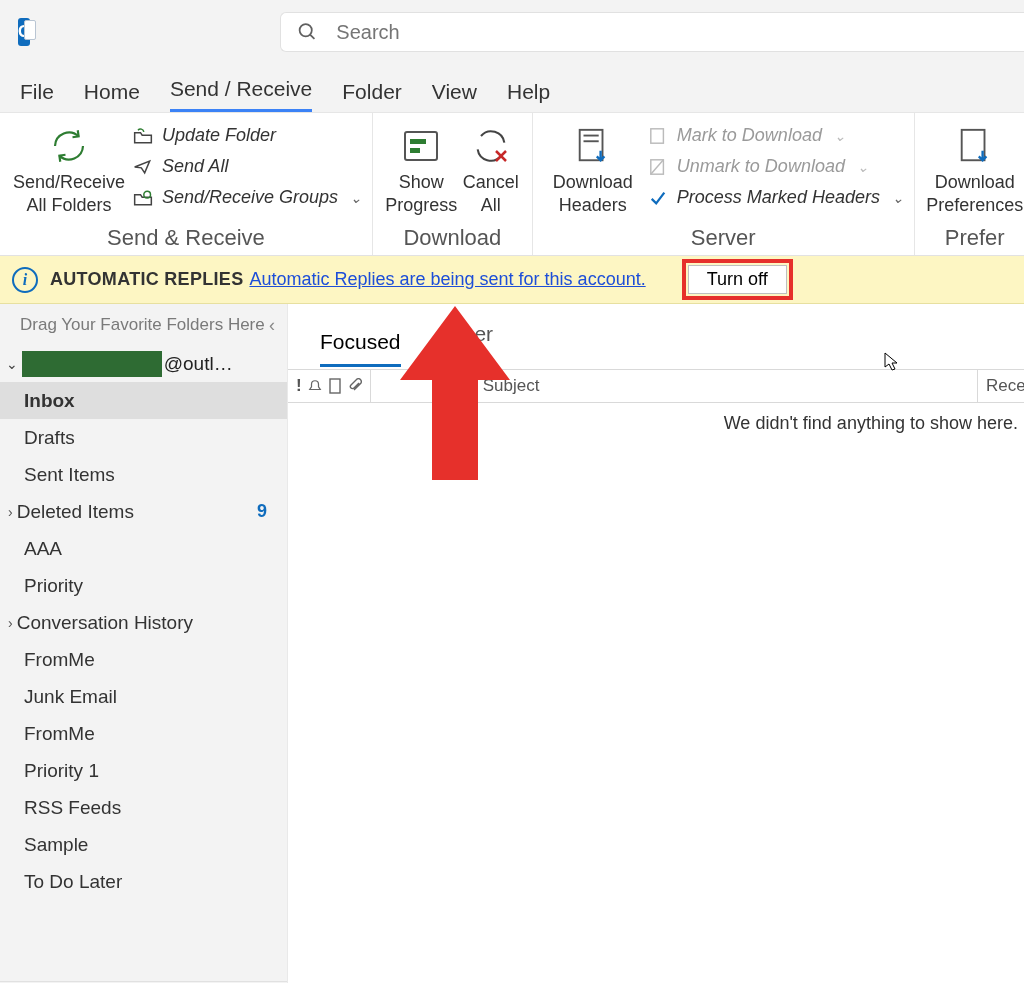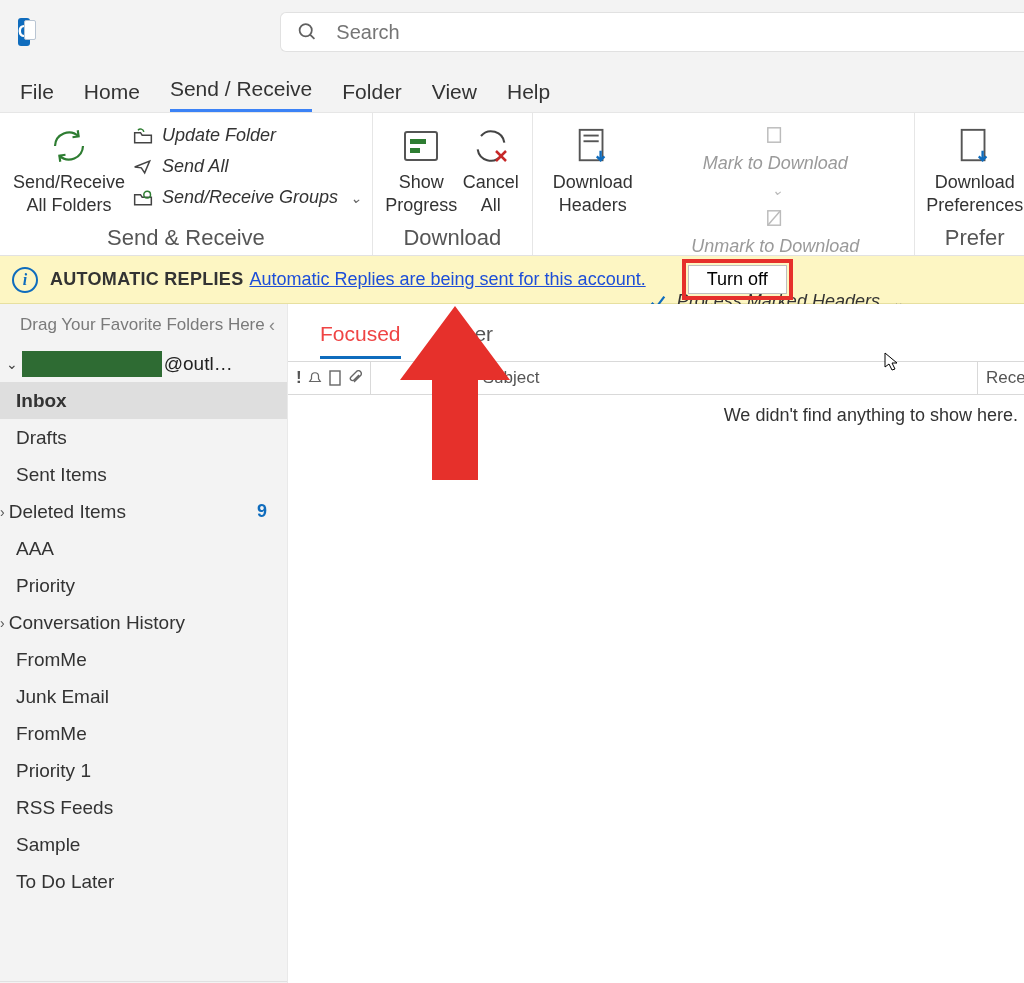--- a/index.html
+++ b/index.html
@@ -21,49 +21,49 @@
   .rgroup { border-right:1px solid #e6e6e6; padding:6px 10px 4px 10px; display:flex; flex-direction:column; }
   .rgroup-body { flex:1; display:flex; align-items:flex-start; }
   .rgroup-label { text-align:center; font-size:22px; color:#555; padding-top:2px; }
 
   .big-btn { display:flex; flex-direction:column; align-items:center; justify-content:flex-start; width:110px; padding-top:6px; cursor:pointer; font-size:18px; line-height:1.25; text-align:center; color:#333; }
   .big-btn .icon-box { width:44px; height:42px; display:flex; align-items:center; justify-content:center; margin-bottom:4px; }
   .big-btn.narrow { width:86px; }
 
   .small-list { display:flex; flex-direction:column; gap:10px; padding-top:6px; padding-left:4px; }
   .small-item { display:flex; align-items:center; gap:8px; font-size:18px; color:#333; cursor:pointer; white-space:nowrap;font-style:italic; }
-  .small-item.disabled { color:#9a9a9a; cursor:default;flex-direction:column; }
+  .small-item.disabled { color:#9a9a9a; cursor:default; }
   .small-icon { width:22px; height:20px; display:flex; align-items:center; justify-content:center; }
   .chev { font-size:14px; color:#666; margin-left:4px; }
 
   .info-bar { height:48px; background:#fdf6c3; border-bottom:1px solid #e7e0a0; display:flex; align-items:center; padding:0 12px; font-size:18px; color:#333; }
   .info-icon { width:26px; height:26px; border:2px solid #0f6cbd; border-radius:50%; color:#0f6cbd; display:flex; align-items:center; justify-content:center; font-family:Georgia, serif; font-style:italic; font-weight:700; font-size:16px; margin-right:12px; }
   .info-bold { font-weight:700; margin-right:6px; letter-spacing:0.3px; }
   .info-link { text-decoration:underline; color:#1d4ed8; cursor:pointer; }
   .turnoff-wrap { margin-left:36px; border:4px solid #e6302b; padding:2px; }
   .turnoff { background:#fff; border:1px solid #bfbfbf; padding:3px 18px; font-size:18px; cursor:pointer; }
 
   .content { display:flex; height:727px; }
   .sidebar { width:288px; background:#f3f3f3; border-right:1px solid #e9e9e9; display:flex; flex-direction:column; font-size:18px; }
   .fav-row { height:42px; display:flex; align-items:center; padding:0 12px 0 20px; color:#7a7a7a; font-size:17px; }
   .fav-row .collapse { margin-left:auto; color:#888; cursor:pointer; font-size:18px; }
   .account-row { display:flex; align-items:center; height:36px; padding-left:4px; font-size:19px; color:#222; cursor:pointer; }
   .account-row .chev2 { font-size:14px; margin:0 4px 0 2px; color:#444; }
   .redact { width:140px; height:26px; background:#2e6b33; display:inline-block; margin-right:2px; }
-  .folder { display:flex; align-items:center; height:37px; padding-left:16px; padding-right:20px; cursor:pointer; font-size:19px; color:#333; }
+  .folder { display:flex; align-items:center; height:37px; padding-left:24px; padding-right:20px; cursor:pointer; font-size:19px; color:#333; }
   .folder.selected { background:#dedede; font-weight:700; }
   .folder .expand { font-size:14px; color:#555; margin-right:4px; margin-left:-16px; }
   .folder .count { margin-left:auto; color:#0f6cbd; font-weight:700; font-size:18px; }
 
   .bottom-nav { margin-top:auto; height:50px; border-top:1px solid #e1e1e1; display:flex; align-items:center; gap:26px; padding-left:18px; }
 
   .list-pane { flex:1; background:#fff; position:relative; }
   .list-tabs { display:flex; gap:24px; padding:18px 0 0 32px; font-size:21px; }
   .list-tab { padding-bottom:10px; cursor:pointer; color:#555; }
-  .list-tab.active { color:#ef4444; border-bottom:3px solid #0f6cbd; }
+  .list-tab.active { color:#000000; border-bottom:3px solid #0f6cbd;margin-top:8px; }
   .col-head { height:34px; border-top:1px solid #d9d9d9; border-bottom:1px solid #d9d9d9; margin-top:2px; display:flex; align-items:center; font-size:17px; color:#555; }
   .col-icons { display:flex; align-items:center; gap:6px; padding:0 8px; border-right:1px solid #d9d9d9; height:100%; }
   .col-subject { flex:1; padding-left:12px; border-right:1px solid #d9d9d9; height:100%; display:flex; align-items:center; }
   .col-recv { width:46px; padding-left:8px; height:100%; display:flex; align-items:center; }
   .empty-msg { text-align:right; padding:10px 6px 0 0; font-size:18px; color:#333; }
 
   .red-arrow { position:absolute; left:400px; top:306px; pointer-events:none; }
   .cursor-img { position:absolute; left:884px; top:352px; pointer-events:none; }
 
   svg { display:block; }

